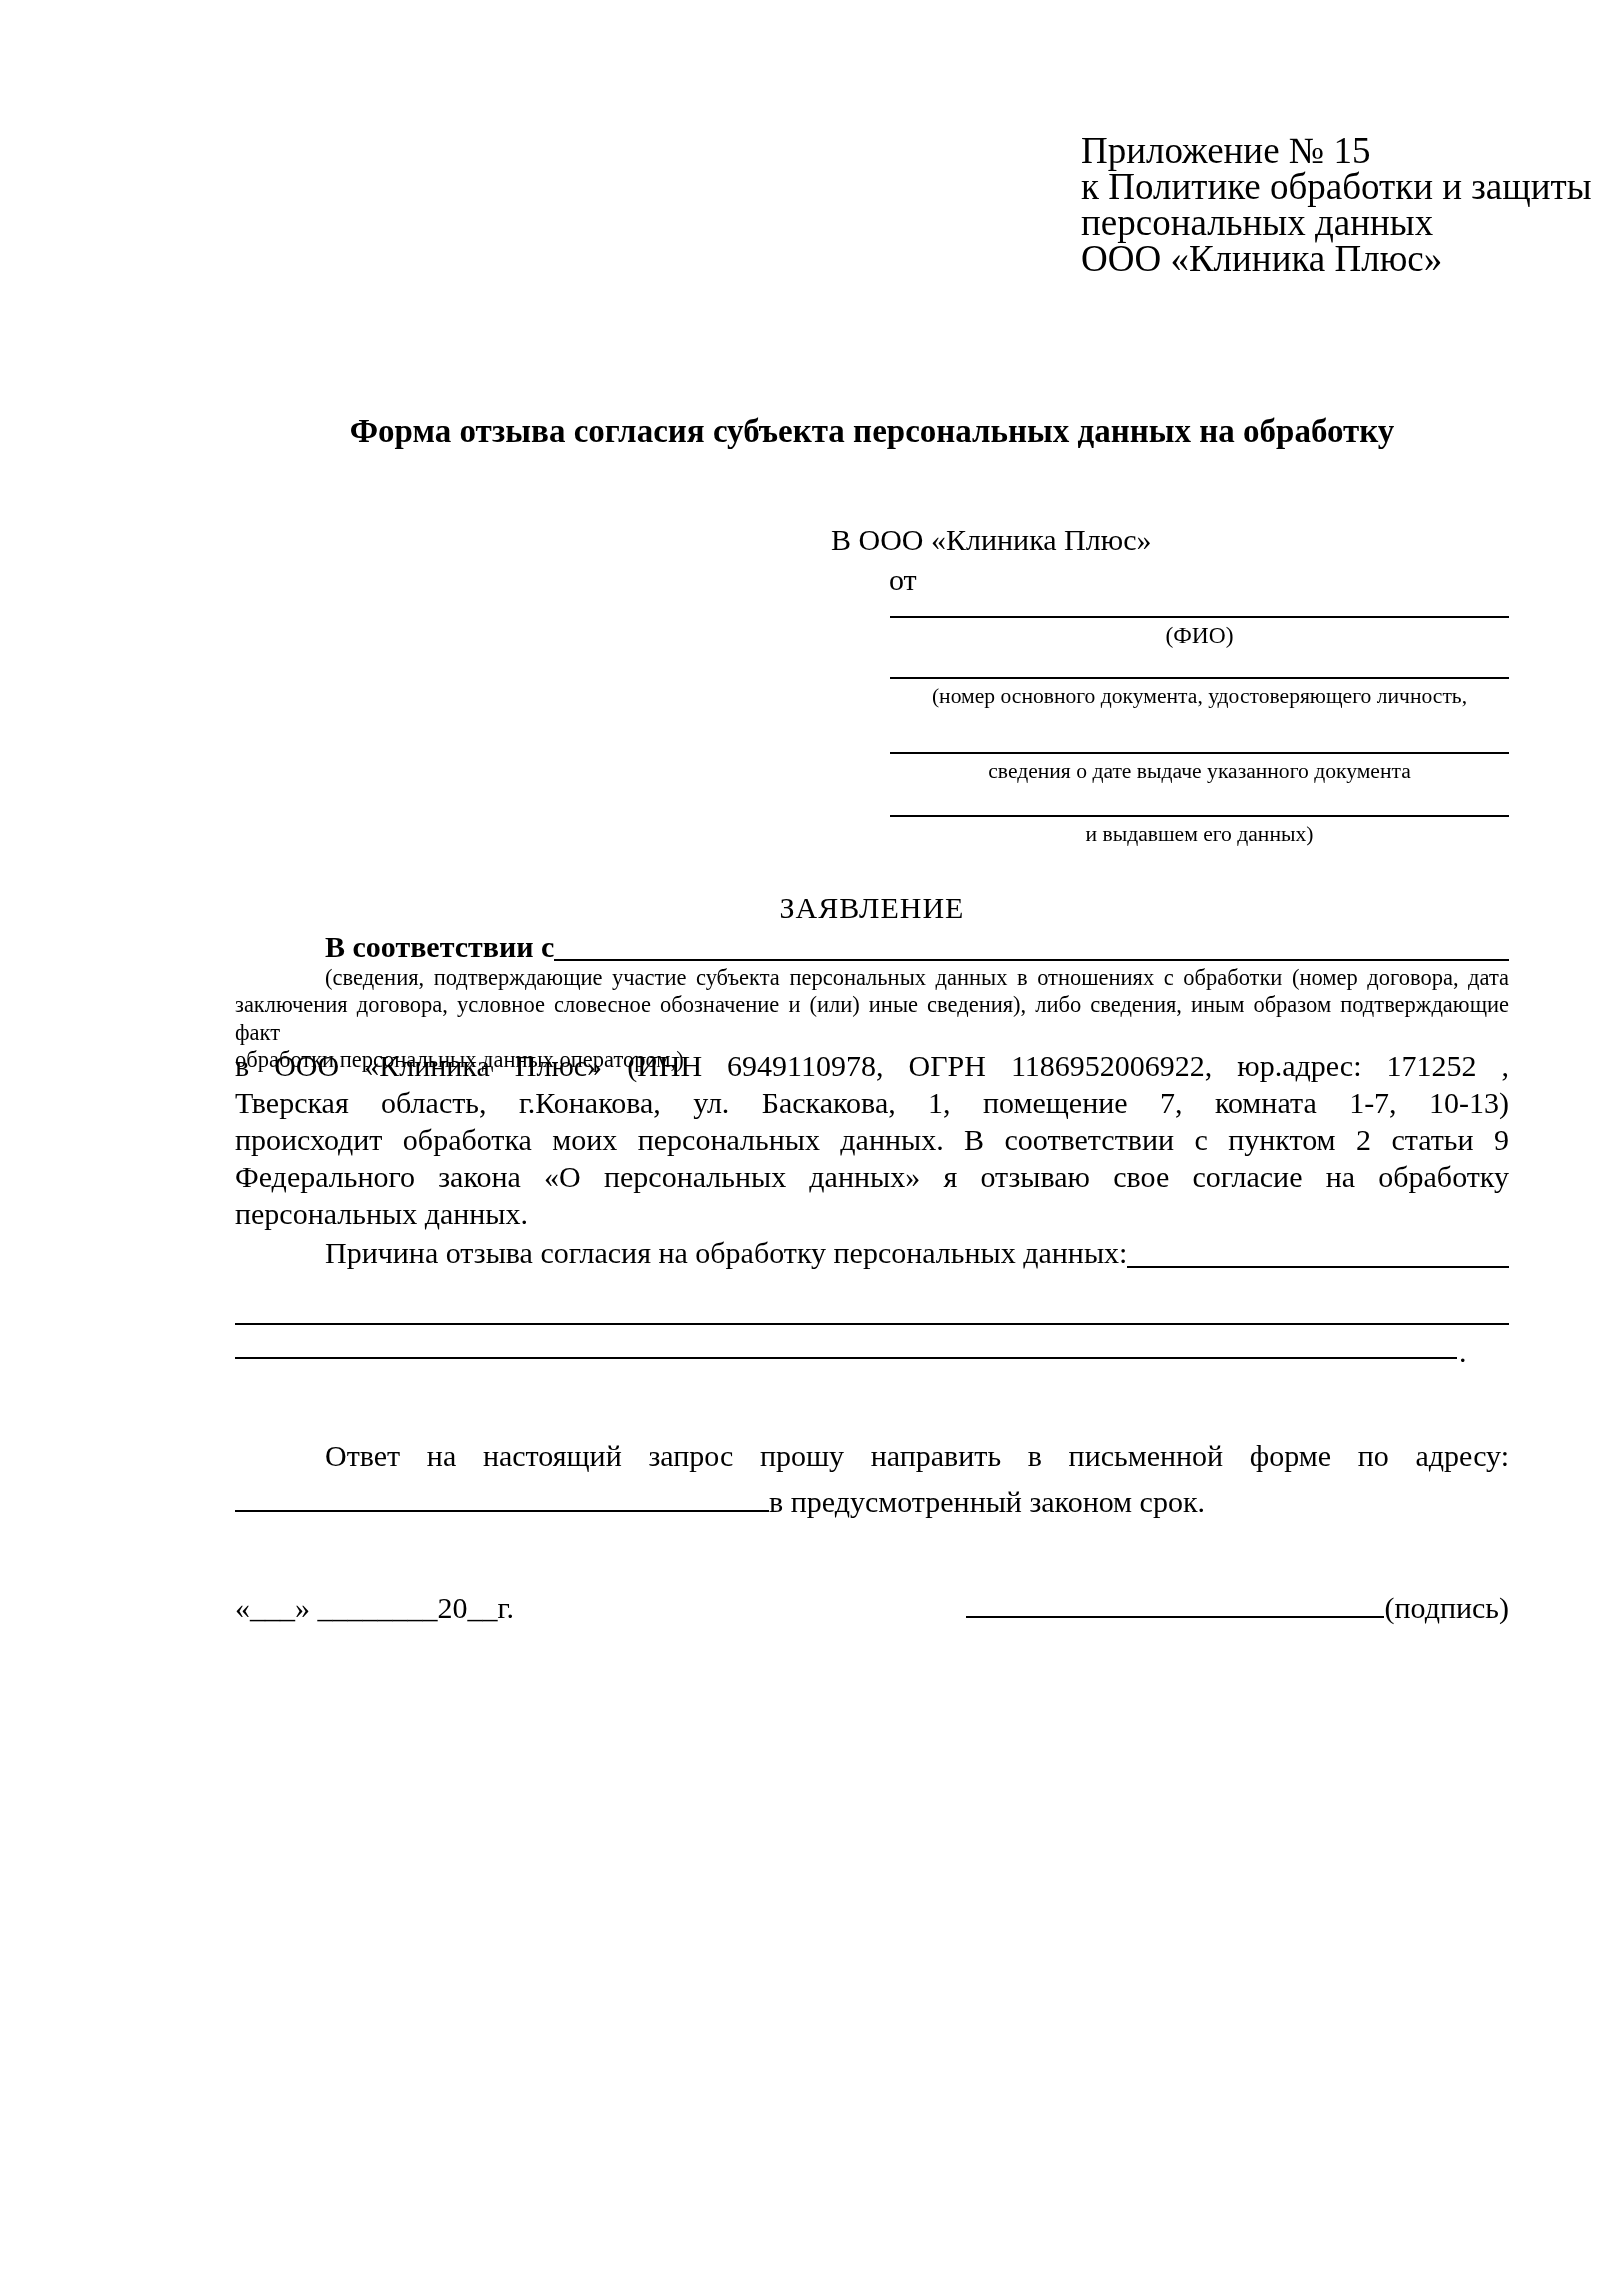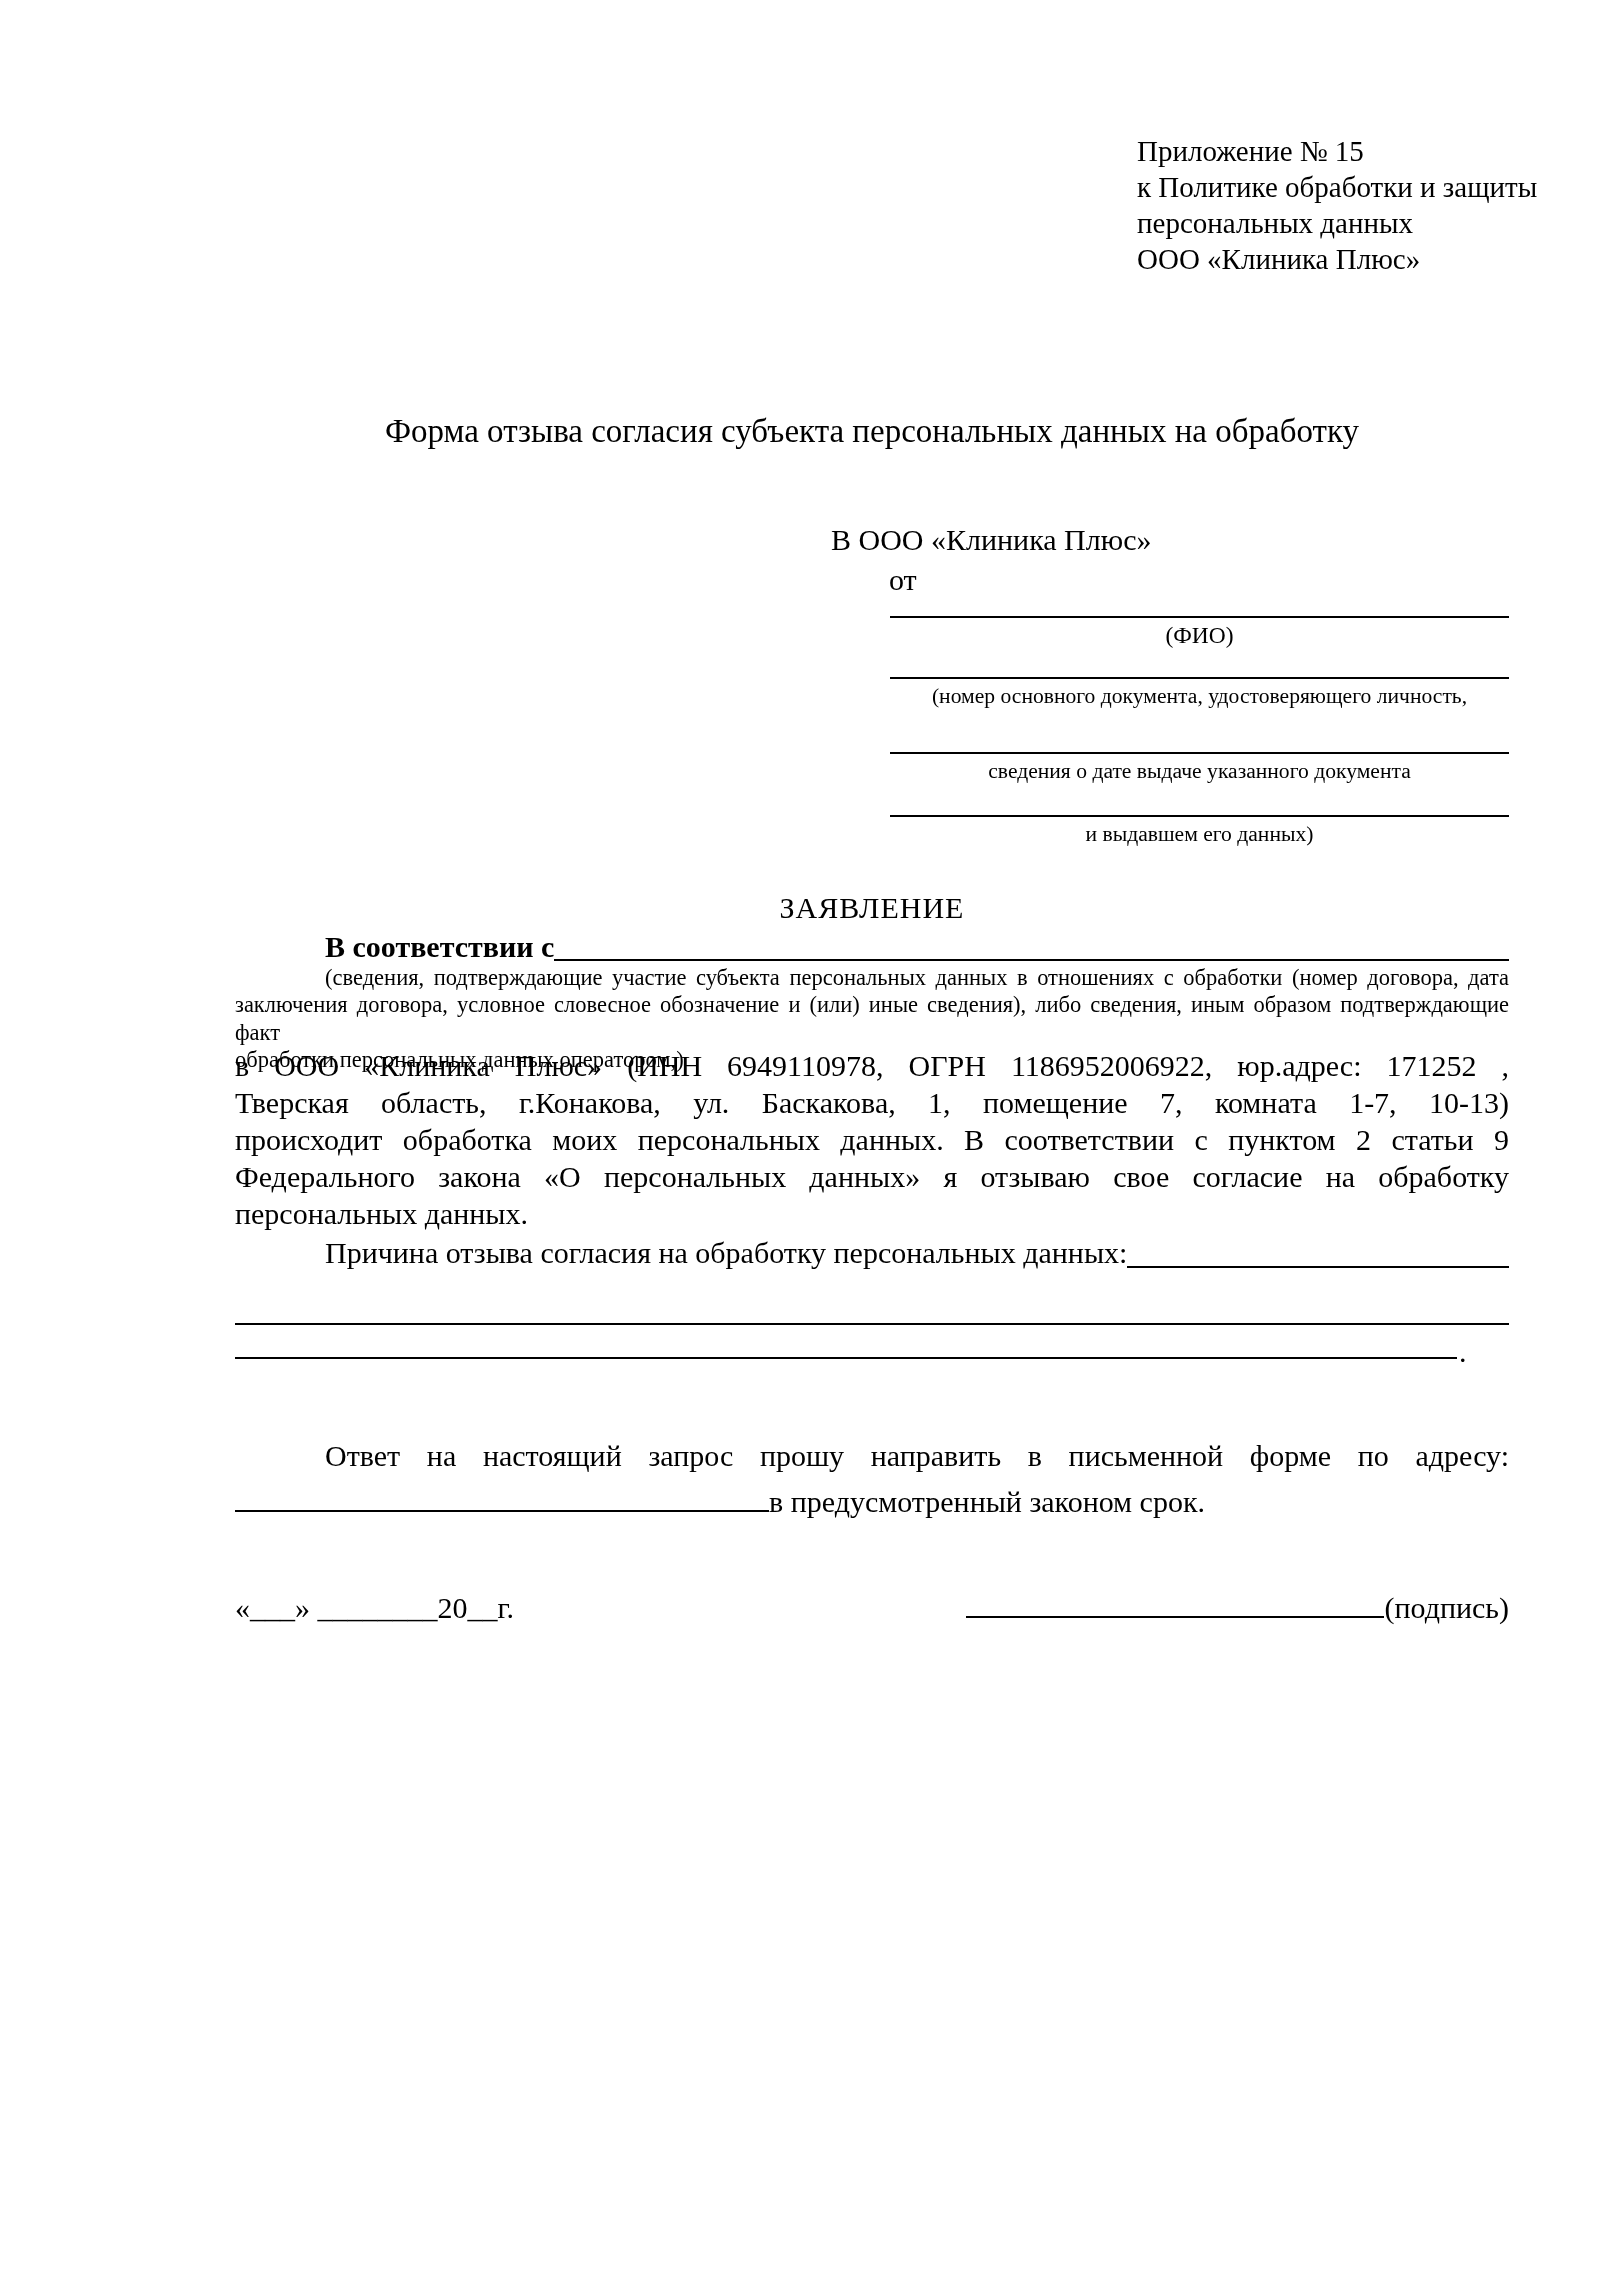--- a/index.html
+++ b/index.html
@@ -3,23 +3,23 @@
 <meta charset="utf-8">
 <style>
   html,body{margin:0;padding:0;background:#808080;}
   .page{
     position:relative;width:1621px;height:2293px;background:#ffffff;
     font-family:"Liberation Serif","DejaVu Serif",serif;color:#000;
     overflow:hidden;
   }
   .abs{position:absolute;}
   
-  .header-note{left:1137px;top:133px;font-size:29px;line-height:36px;white-space:nowrap;}
+  .header-note{left:1081px;top:133px;font-size:37px;line-height:36px;white-space:nowrap;}
   
-  .doc-title{left:235px;top:408px;width:1274px;text-align:center;font-weight:normal;
+  .doc-title{left:235px;top:408px;width:1274px;text-align:center;font-weight:bold;
              font-size:33px;line-height:46px;}
   
   .addr-to{left:831px;top:523px;font-size:30px;white-space:nowrap;}
   .addr-from{left:889px;top:563px;font-size:30px;}
   .field{left:890px;width:619px;border-top:2.9px solid #000;}
   .field .cap{text-align:center;font-size:21.6px;line-height:25.5px;padding-top:4.9px;}
   .field .cap-lg{font-size:23.5px;}
   .f1{top:616px;} .f2{top:677px;} .f3{top:752px;} .f4{top:815px;}
   
   .heading{left:235px;top:891px;width:1274px;text-align:center;font-size:30px;

